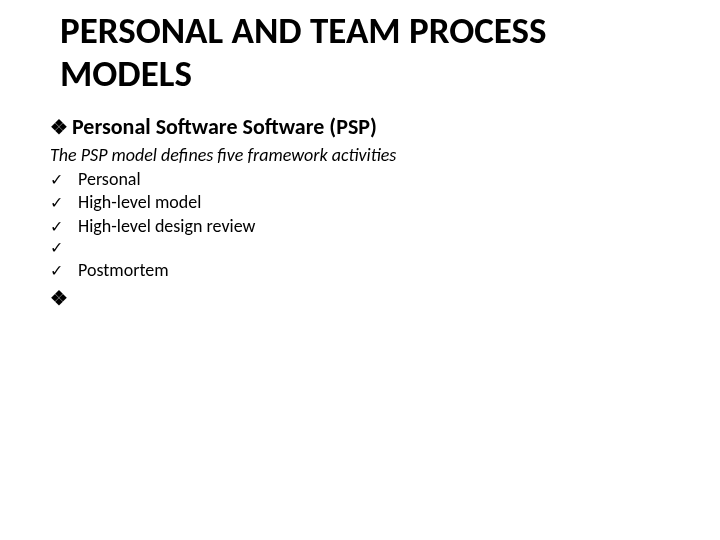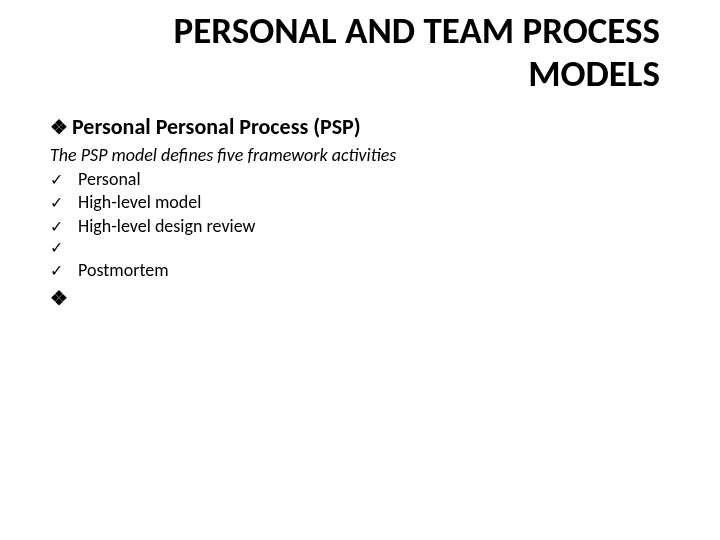--- a/index.html
+++ b/index.html
@@ -7,21 +7,21 @@
       width: 720px;
       height: 540px;
       background: #fff;
       font-family: Calibri, "Segoe UI", Arial, sans-serif;
       color: #000;
       padding: 10px 50px 0 50px;
     }
     .title {
       font-size: 37px;
       font-weight: 700;
-      text-align: right;
+      text-align: left;
       line-height: 1.15;
       margin-bottom: 18px;
       padding: 0 10px;
     }
     .subheading {
       font-size: 22px;
       font-weight: 700;
       margin: 4px 0 4px 0;
       display: flex;
       align-items: baseline;
@@ -53,21 +53,21 @@
       font-size: 16px;
     }
   </style>
 </head>
 <body>
 
 <h1 class="title">PERSONAL AND TEAM PROCESS MODELS</h1>
 
 <div class="subheading">
   <span class="bullet-icon">❖</span>
-  <span>Personal Personal Process (PSP)</span>
+  <span>Personal Software Software (PSP)</span>
 </div>
 
 <p class="intro">The PSP model defines five framework activities</p>
 
 <ul class="check-list">
   <li>
     <span class="check-icon">✓</span>
     <span>Personal</span>
   </li>
   <li>

